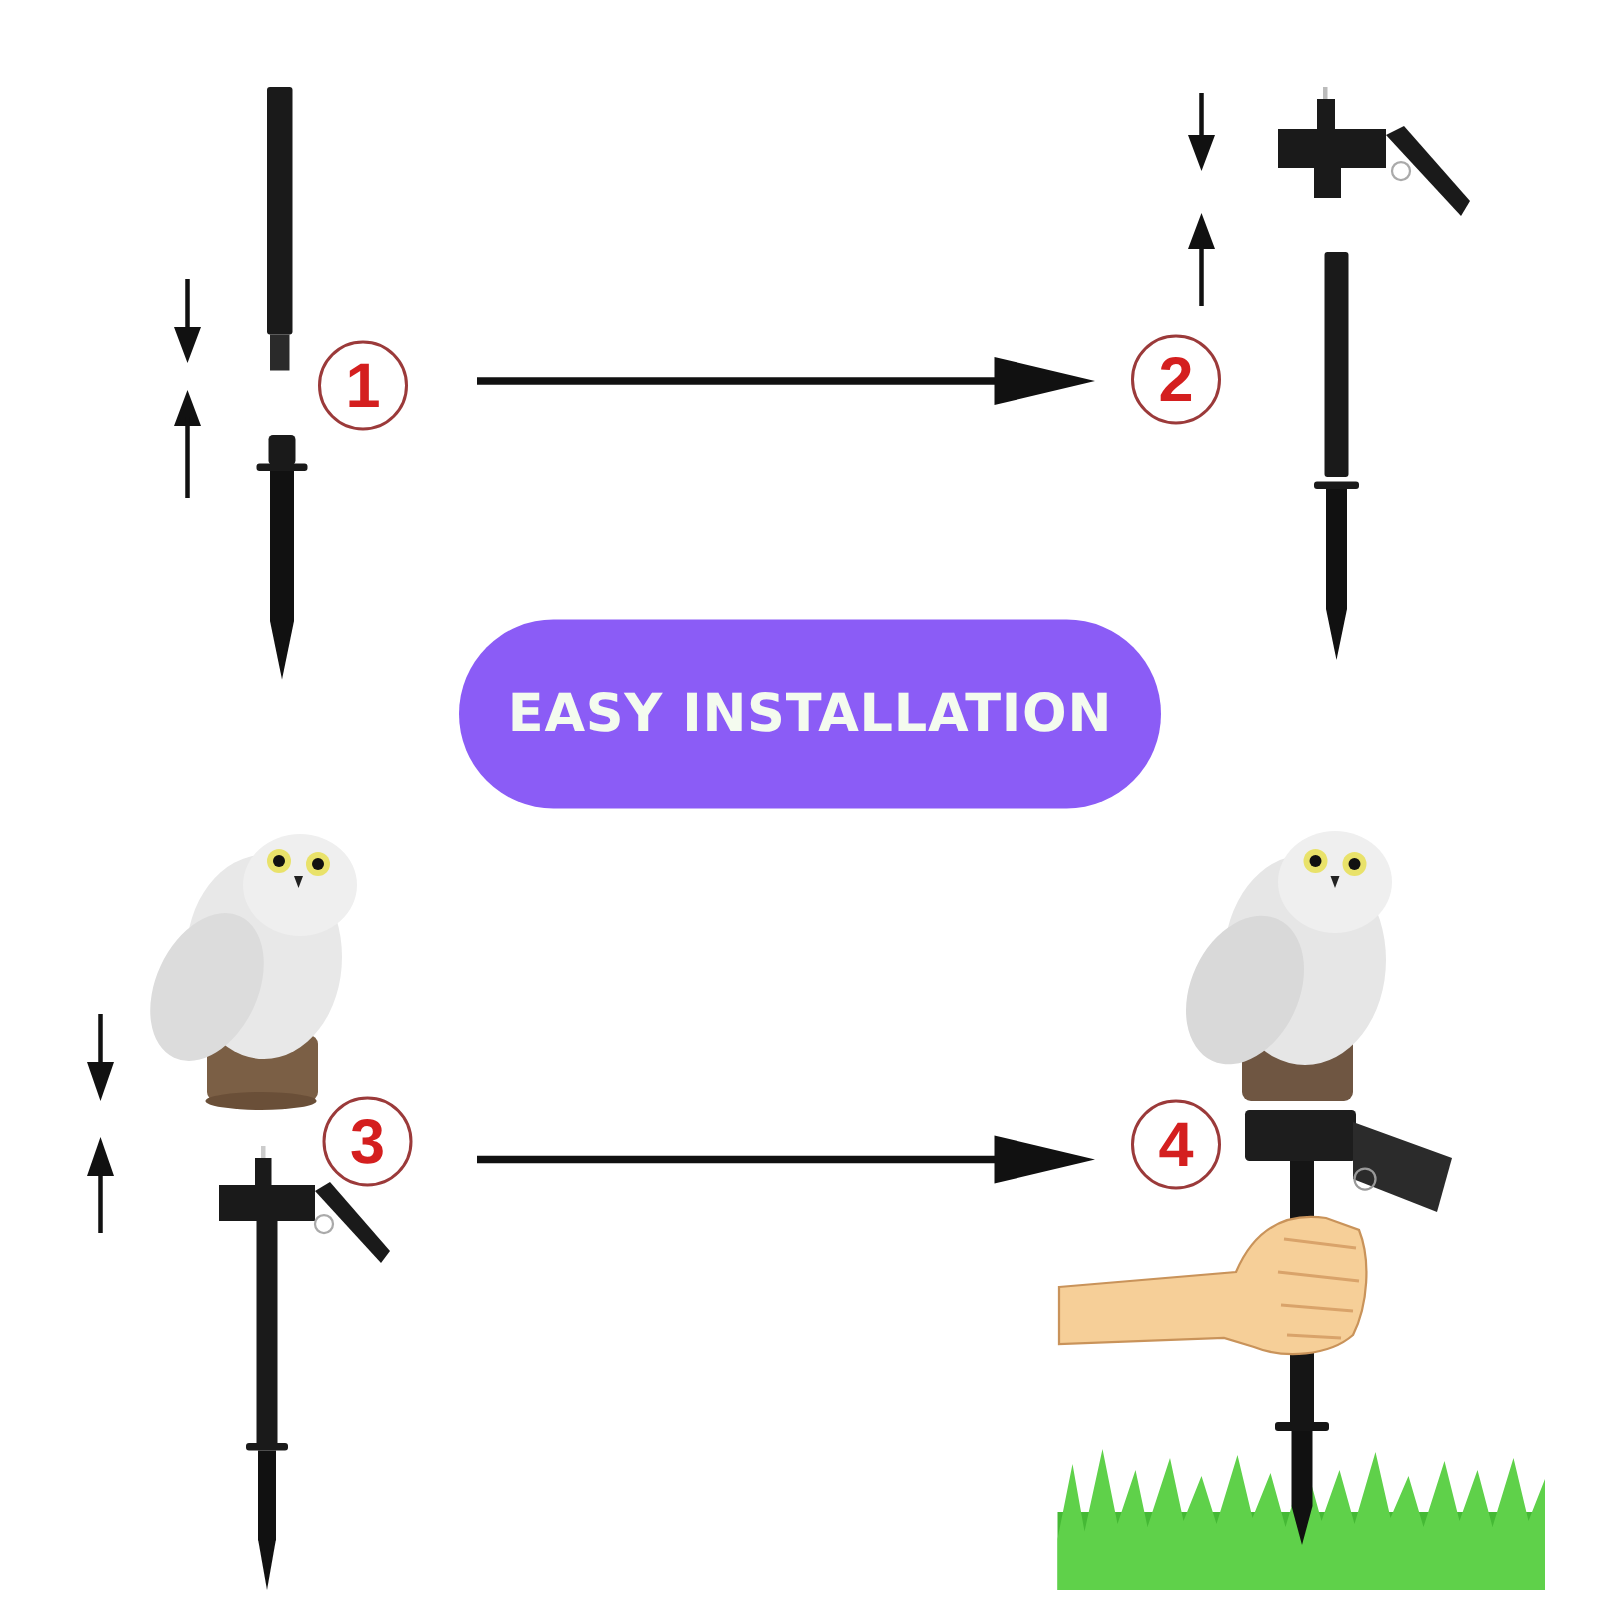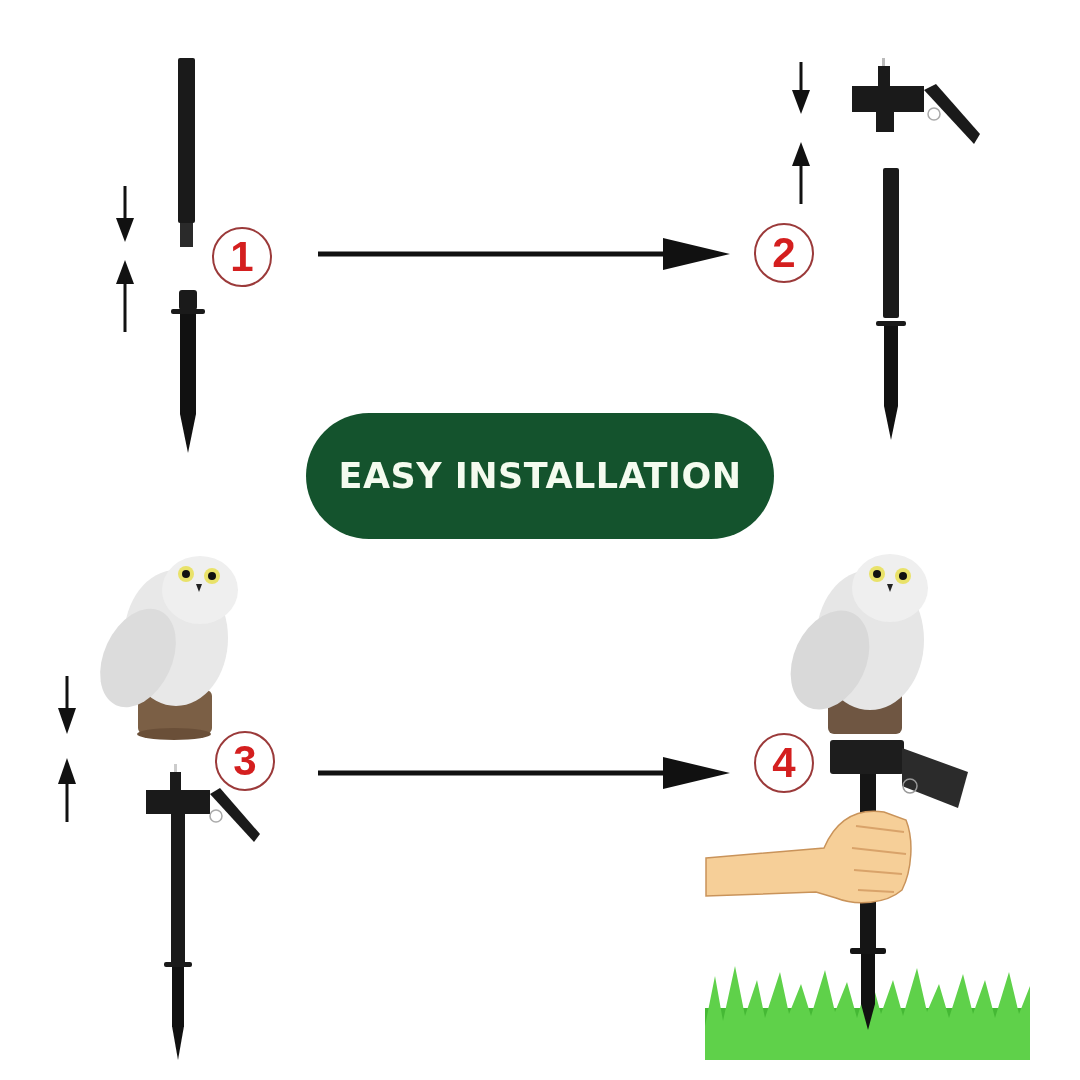--- a/index.html
+++ b/index.html
@@ -6,21 +6,21 @@
     body { width: 1080px; height: 1080px; position: relative; overflow: hidden; font-family: "DejaVu Sans", sans-serif; }
     .badge {
       position: absolute; width: 60px; height: 60px; border-radius: 50%;
       border: 2px solid #9b3a3a; box-sizing: border-box;
       display: flex; align-items: center; justify-content: center;
       color: #d41f1f; font-family: "Liberation Sans", sans-serif; font-weight: 700; font-size: 42px;
       background: #fff;
     }
     .banner {
       position: absolute; left: 306px; top: 413px; width: 468px; height: 126px;
-      background: #14532d; border-radius: 63px;
+      background: #8b5cf6; border-radius: 63px;
       display: flex; align-items: center; justify-content: center;
       color: #f4fbef; font-family: "DejaVu Sans", sans-serif; font-weight: 700; font-size: 35px; letter-spacing: 0.5px;
     }
     svg { position: absolute; overflow: visible; }
   </style>
 </head>
 <body>
 
 <svg style="left:172px;top:58px" width="30" height="190">
   <rect x="6" y="0" width="17" height="165" rx="2" fill="#1a1a1a"></rect>

